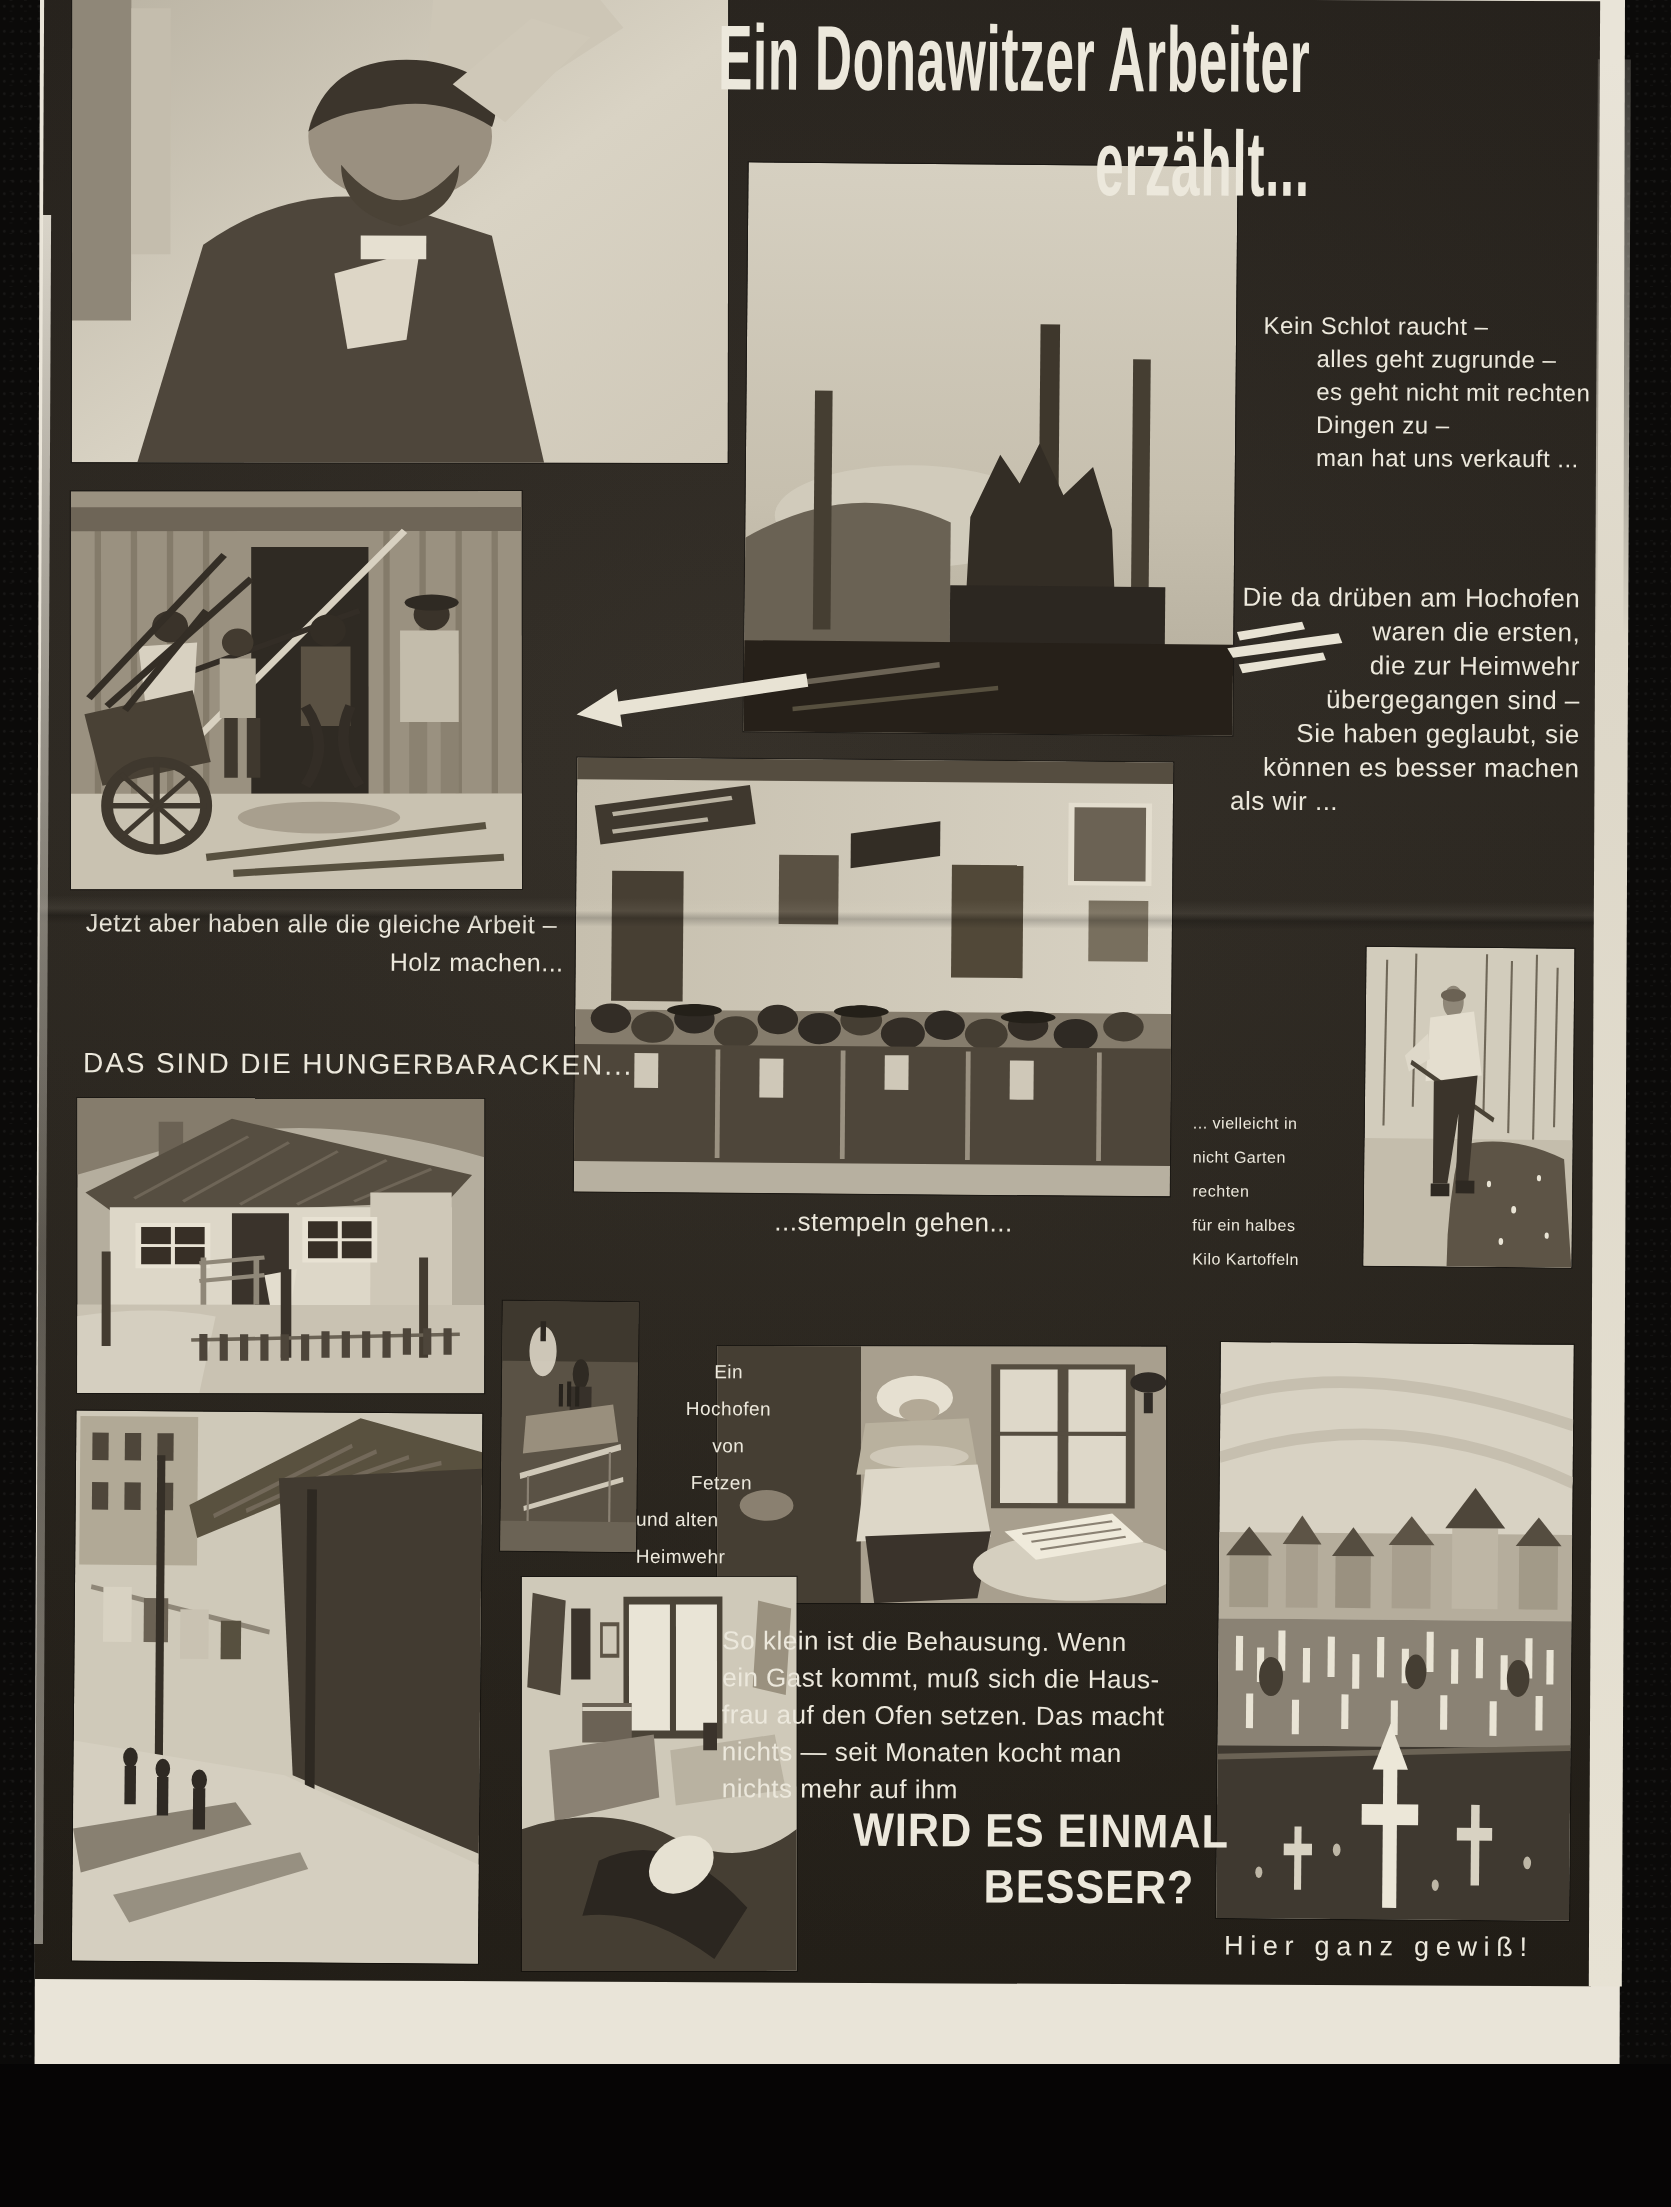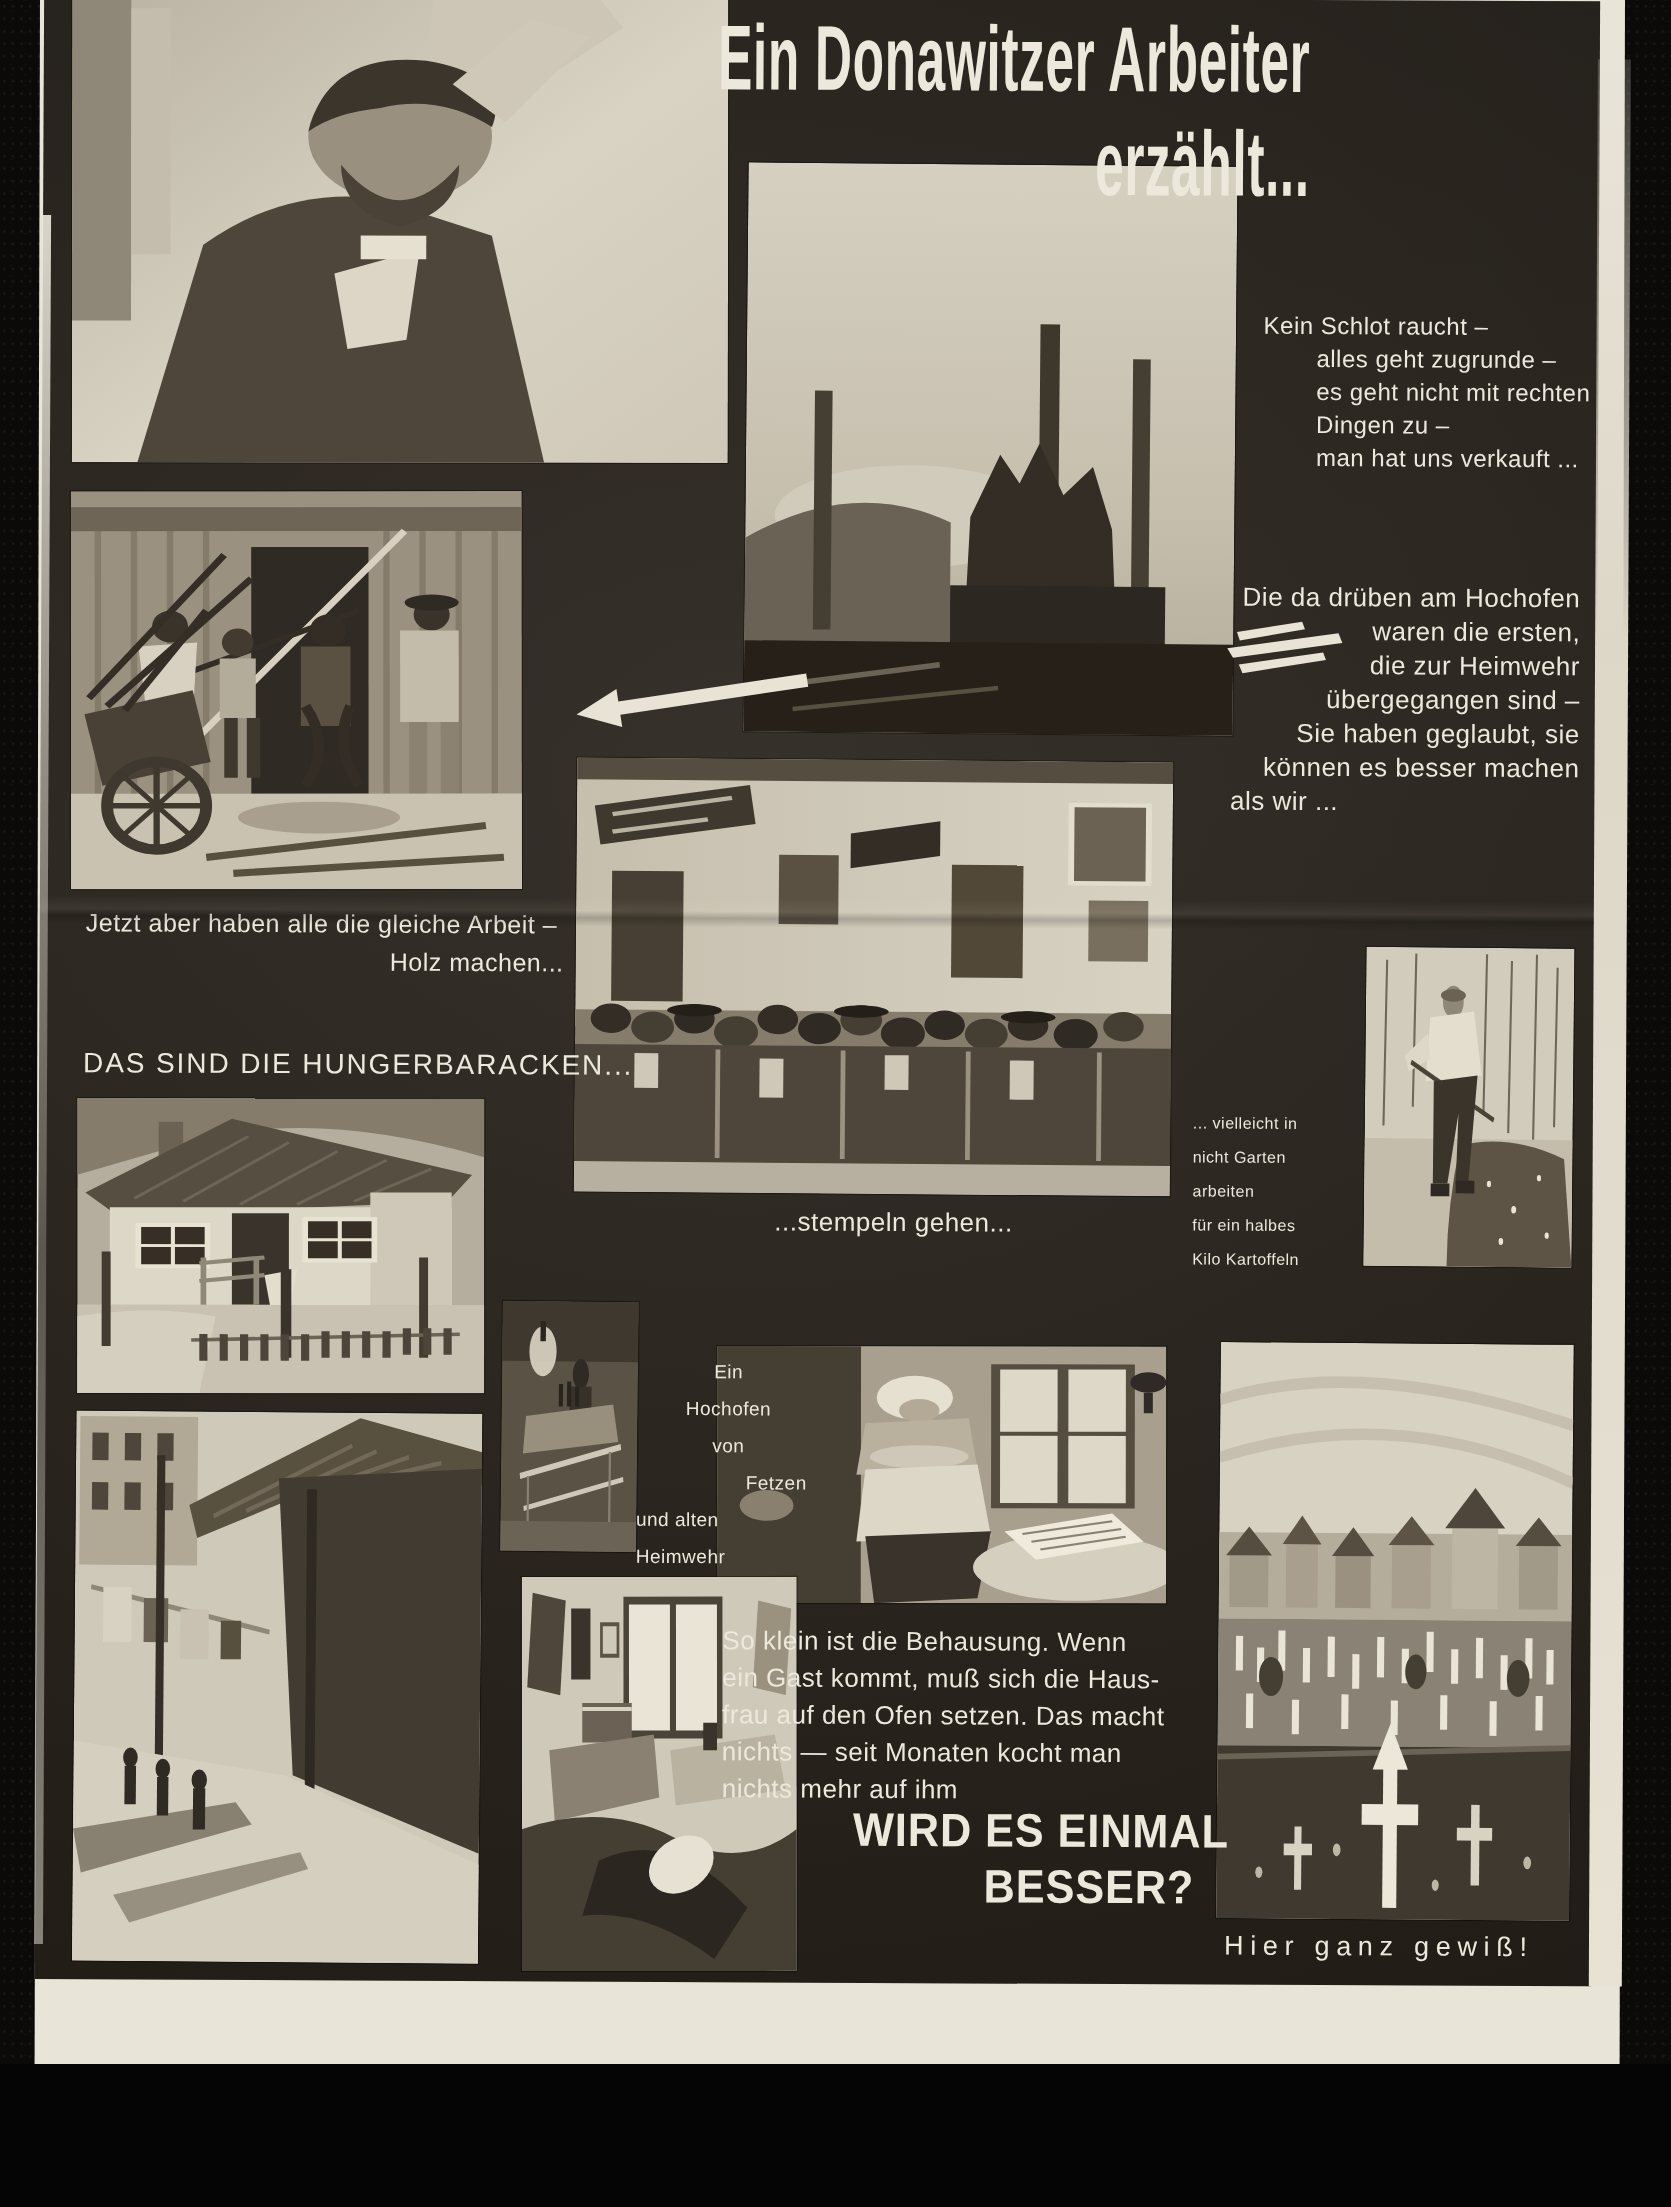--- a/index.html
+++ b/index.html
@@ -41,21 +41,21 @@
   .cap-hoch div:nth-child(7){text-align:left;margin-left:7.7px;}
   .cap-jetzt{left:46px;top:909px;width:478px;}
   .cap-jetzt div{font-size:25px;line-height:38px;white-space:nowrap;}
   .cap-jetzt div:nth-child(2){text-align:right;}
   .cap-hunger{left:44px;top:1053px;font-size:28px;letter-spacing:1.9px;white-space:nowrap;}
   .cap-stempeln{left:736px;top:1209px;font-size:26px;white-space:nowrap;}
   .cap-viel{left:1154px;top:1107px;}
   .cap-viel div{font-size:16px;line-height:34px;white-space:nowrap;}
   .cap-mob{left:599px;top:1356px;width:184px;text-align:center;}
   .cap-mob div{font-size:19px;line-height:37px;}
-  .cap-mob div:nth-child(4){text-align:right;padding-right:13.4px;}
+  .cap-mob div:nth-child(4){padding-right:13.4px;}
   .cap-mob div:nth-child(5), .cap-mob div:nth-child(6){text-align:left;}
   .cap-beh{left:686px;top:1625px;width:473px;}
   .cap-beh div{font-size:26px;line-height:37px;white-space:nowrap;}
   .cap-wird{left:788px;top:1804px;width:371px;text-align:right;font-weight:bold;}
   .cap-wird div{font-size:47px;line-height:56px;letter-spacing:1px;white-space:nowrap;transform:scaleX(.92);transform-origin:100% 50%;}
   .cap-hier{left:1189px;top:1931px;font-size:27px;letter-spacing:6.7px;white-space:nowrap;}
   .arrow{position:absolute;}
 </style>
 </head>
 <body>
@@ -516,21 +516,21 @@
         <div>Holz machen...</div>
       </div>
 
       <div class="t cap-hunger">DAS SIND DIE HUNGERBARACKEN...</div>
 
       <div class="t cap-stempeln">...stempeln gehen...</div>
 
       <div class="t cap cap-viel">
         <div>... vielleicht in</div>
         <div>nicht Garten</div>
-        <div>arbeiten</div>
+        <div>rechten</div>
         <div>für ein halbes</div>
         <div>Kilo Kartoffeln</div>
       </div>
 
       <div class="t cap cap-mob">
         <div>Ein</div>
         <div>Hochofen</div>
         <div>von</div>
         <div>Fetzen</div>
         <div>und alten</div>

